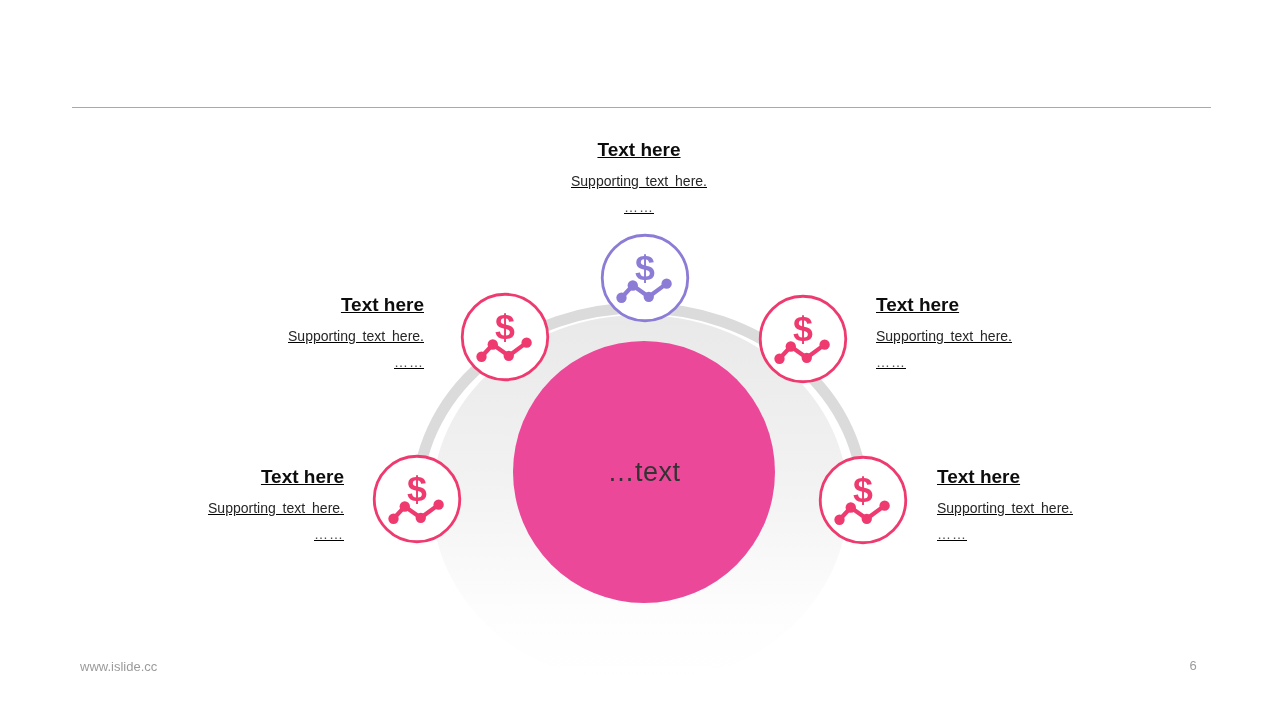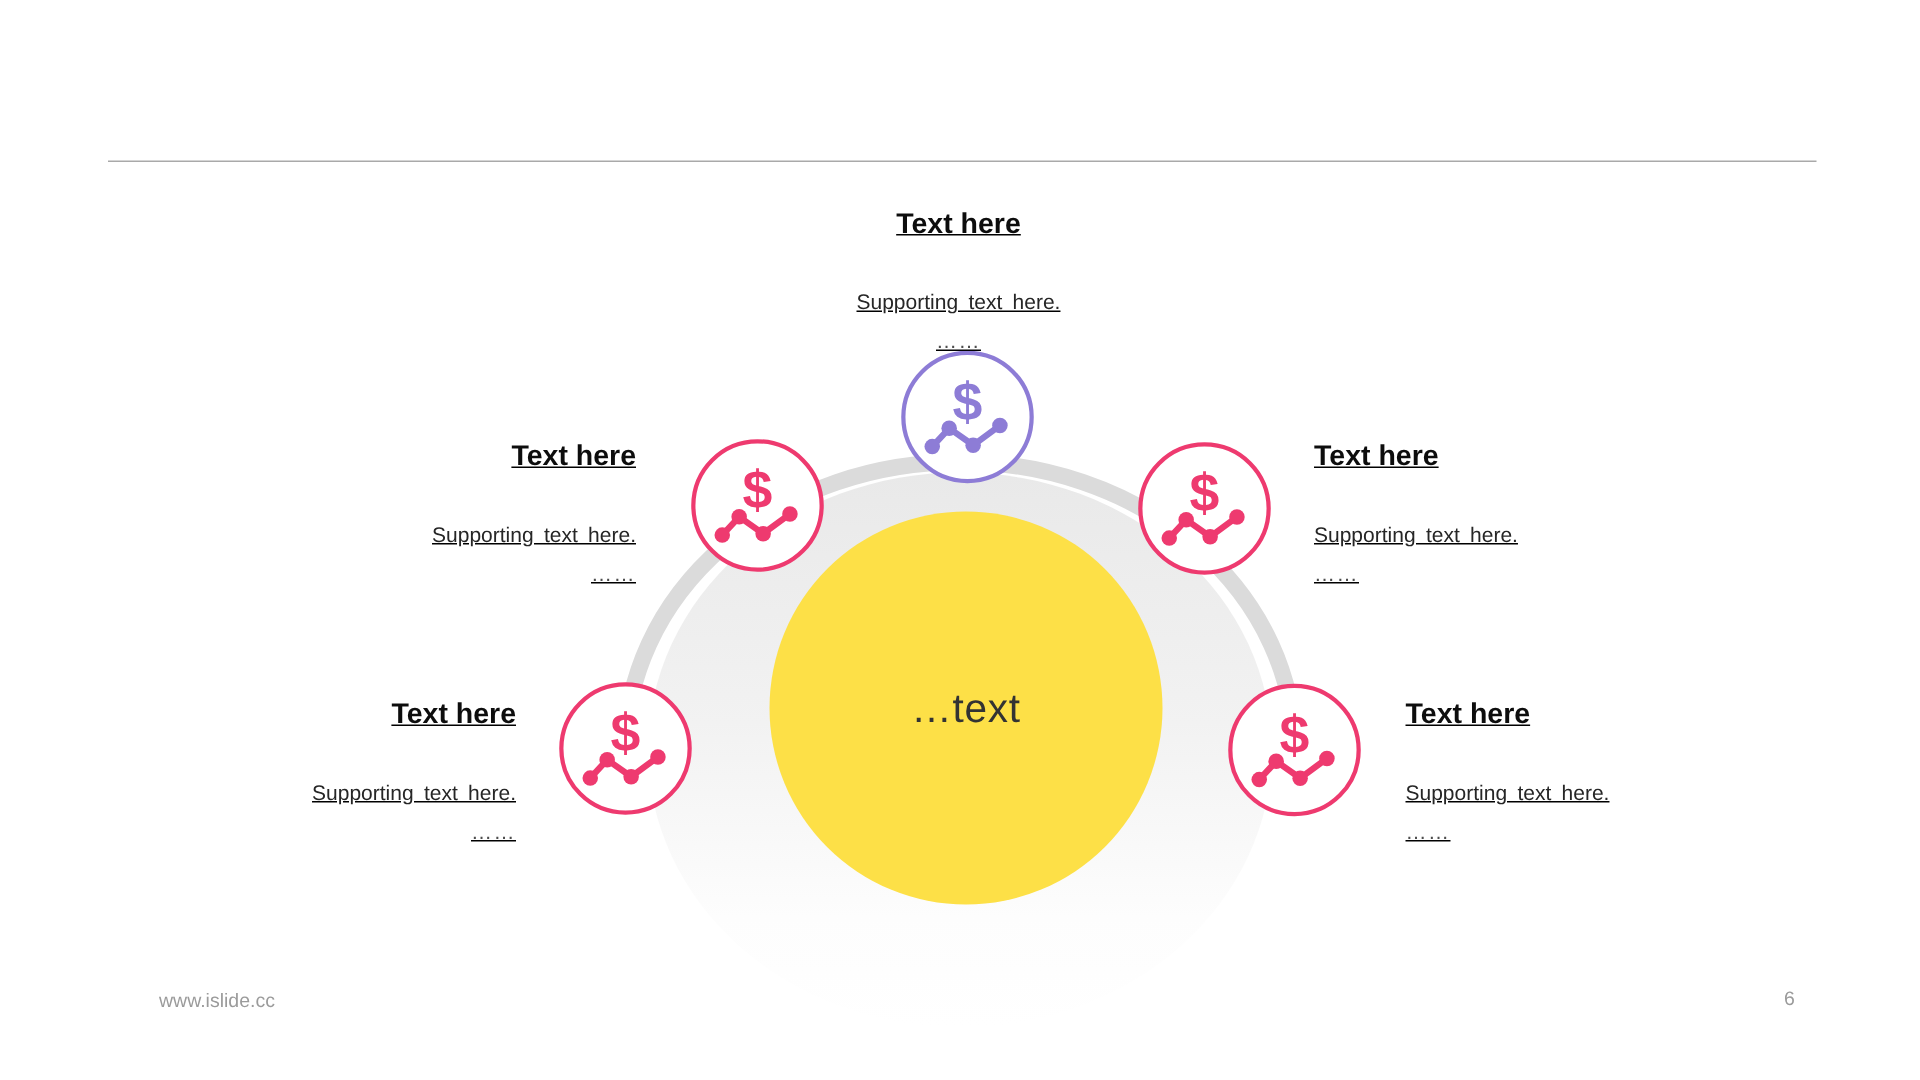--- a/index.html
+++ b/index.html
@@ -16,26 +16,26 @@
   }
   .center-label{font-size:27px;color:#333333;letter-spacing:0.5px;}
   .node{position:absolute;width:94px;height:94px;}
   .node svg{width:100%;height:100%;display:block;overflow:visible;}
   .n-outline{fill:#ffffff;stroke:var(--accent);stroke-width:3;}
   .n-dollar{fill:var(--accent);font-size:38px;font-weight:bold;font-family:"Liberation Sans",sans-serif;}
   .n-line{fill:none;stroke:var(--accent);stroke-width:4.5;stroke-linecap:round;stroke-linejoin:round;}
   .n-dot{fill:var(--accent);}
   .tblock{position:absolute;width:280px;text-decoration:underline;}
   .t-title{font-size:19px;font-weight:bold;color:#0d0d0d;line-height:22px;}
-  .t-support{font-size:14px;color:#262626;line-height:16px;margin-top:32px;word-spacing:3px;}
+  .t-support{font-size:14px;color:#262626;line-height:16px;margin-top:12px;word-spacing:3px;}
   .t-dots{font-size:14px;color:#4d4d4d;line-height:16px;margin-top:10px;letter-spacing:1px;}
   .align-center{text-align:center;}
   .align-right{text-align:right;}
   .align-left{text-align:left;}
-  .footer-site{position:absolute;left:80px;top:659px;font-size:13px;color:#9b9b9b;margin-left:26px;}
+  .footer-site{position:absolute;left:80px;top:659px;font-size:13px;color:#9b9b9b;}
   .footer-page{position:absolute;left:1182px;top:658px;width:22px;text-align:center;font-size:13px;color:#9b9b9b;}
 </style>
 </head>
 <body>
 
 <div class="slide">
 
   <div class="divider" style="background-color: rgb(169, 169, 169);"></div>
 
   <svg class="arc-svg" width="1280" height="720" viewBox="0 0 1280 720">
@@ -44,21 +44,21 @@
         <stop offset="0" style="stop-color: rgb(233, 233, 233);"></stop>
         <stop offset="0.45" stop-color="#f2f2f2"></stop>
         <stop offset="0.8" stop-color="#fdfdfd"></stop>
         <stop offset="1" stop-color="#ffffff"></stop>
       </linearGradient>
     </defs>
     <ellipse cx="640" cy="500" rx="208" ry="185" fill="url(#fanGrad)"></ellipse>
     <path class="ring-path" d="M 417 500 A 223 192 0 0 1 863 500" style="stroke: rgb(219, 219, 219);"></path>
   </svg>
 
-  <div class="center-circle" style="background-color: #fde047; align-items: center;">
+  <div class="center-circle" style="background-color: #ec4899; align-items: center;">
     <span class="center-label">…text</span>
   </div>
 
   <div class="node" style="left: 598px; top: 231px; --accent: #8d7cd6;">
     <svg viewBox="-50 -50 100 100">
       <circle class="n-outline" r="45.5"></circle>
       <text class="n-dollar" x="0" y="2" text-anchor="middle">$</text>
       <polyline class="n-line" points="-25,21 -13,8 4,20 23,6"></polyline>
       <circle class="n-dot" cx="-25" cy="21" r="5.5"></circle>
       <circle class="n-dot" cx="-13" cy="8" r="5.5"></circle>

